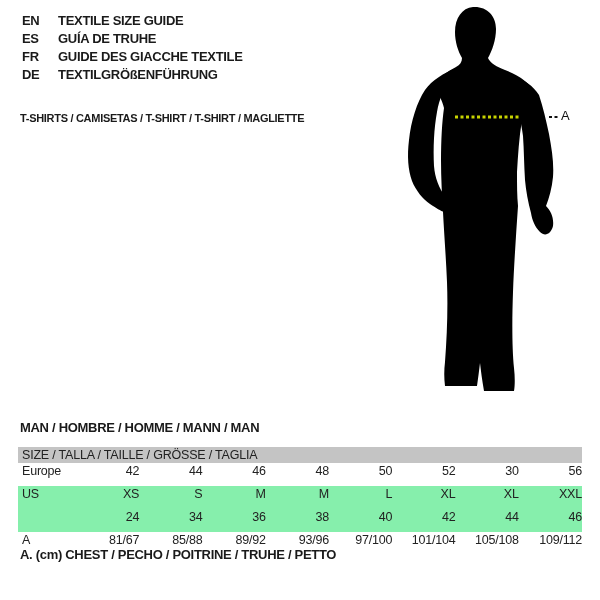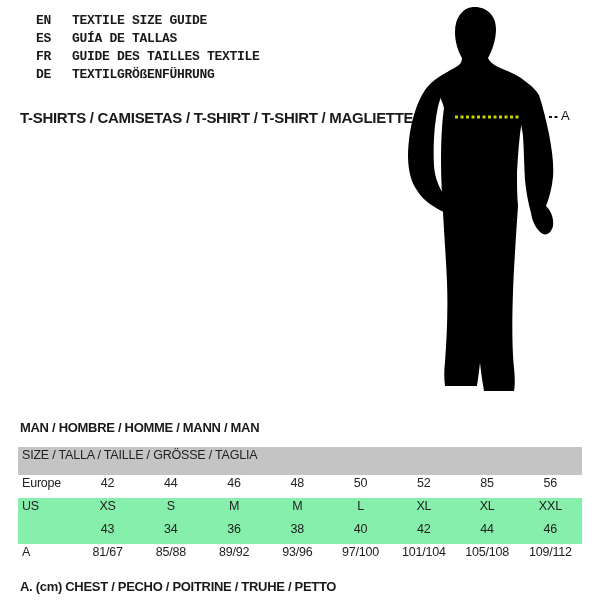--- a/index.html
+++ b/index.html
@@ -1,62 +1,62 @@
 <!DOCTYPE html>
 <html><head>
 <meta charset="utf-8">
 <style>
   html,body{margin:0;padding:0;background:#fff;}
   .canvas{
     position:relative;width:600px;height:600px;background:#ffffff;overflow:hidden;
     color:#1a1a1a;font-family:"Liberation Sans",sans-serif;
   }
   
-  .lang{position:absolute;top:12px;left:36px;font-size:13px;font-weight:700;
-        letter-spacing:-0.3px;line-height:18px;font-family:Liberation Mono, monospace;}
+  .lang{position:absolute;top:12px;left:22px;font-size:13px;font-weight:700;
+        letter-spacing:-0.3px;line-height:18px;}
   .lang-row{display:flex;}
   .lang-code{width:36px;}
   
-  .cats{position:absolute;top:109px;left:20px;font-size:15px;font-weight:700;
+  .cats{position:absolute;top:109px;left:20px;font-size:11px;font-weight:700;
         letter-spacing:-0.3px;line-height:18px;}
   
   .fig{position:absolute;left:400px;top:0;width:200px;height:400px;}
   .fig-a{position:absolute;left:561px;top:108px;font-size:13px;font-weight:400;color:#111;}
   
   .man-title{position:absolute;top:420px;left:20px;font-size:13px;font-weight:700;
              letter-spacing:-0.3px;}
   
   .size-table{position:absolute;top:447px;left:18px;width:564px;font-size:12.5px;
               letter-spacing:-0.2px;color:#222;}
-  .t-header{background:#c4c4c4;height:28px;line-height:16px;padding-left:4px;}
+  .t-header{background:#c4c4c4;height:16px;line-height:16px;padding-left:4px;}
   .t-row{display:grid;grid-template-columns:58px repeat(8,1fr);height:23px;line-height:17px;}
   .t-row .lbl{padding-left:4px;text-align:left;}
-  .t-row .val{text-align:center;}
+  .t-row .val{text-align:right;}
   .row-us{background:#86efac;}
   
   .footnote{position:absolute;top:547px;left:20px;font-size:13px;font-weight:700;
-            letter-spacing:-0.3px;margin-top:32px;}
+            letter-spacing:-0.3px;}
 </style>
 </head>
 <body>
 
 <div class="canvas">
 
   <div class="lang">
     <div class="lang-row">
       <span class="lang-code">EN</span>
       <span class="lang-label">TEXTILE SIZE GUIDE</span>
     </div>
     <div class="lang-row">
       <span class="lang-code">ES</span>
-      <span class="lang-label">GUÍA DE TALLAS</span>
+      <span class="lang-label">GUÍA DE TRUHE</span>
     </div>
     <div class="lang-row">
       <span class="lang-code">FR</span>
-      <span class="lang-label">GUIDE DES TAILLES TEXTILE</span>
+      <span class="lang-label">GUIDE DES GIACCHE TEXTILE</span>
     </div>
     <div class="lang-row">
       <span class="lang-code">DE</span>
       <span class="lang-label">TEXTILGRÖßENFÜHRUNG</span>
     </div>
   </div>
 
   <div class="cats">
     <div>T-SHIRTS / CAMISETAS / T-SHIRT / T-SHIRT / MAGLIETTE</div>
   </div>
@@ -103,39 +103,39 @@
     <div class="t-header">SIZE / TALLA / TAILLE / GRÖSSE / TAGLIA</div>
 
     <div class="t-row">
       <span class="lbl">Europe</span>
       <span class="val">42</span>
       <span class="val">44</span>
       <span class="val">46</span>
       <span class="val">48</span>
       <span class="val">50</span>
       <span class="val">52</span>
-      <span class="val">85</span>
+      <span class="val">30</span>
       <span class="val">56</span>
     </div>
 
     <div class="t-row row-us">
       <span class="lbl">US</span>
       <span class="val">XS</span>
       <span class="val">S</span>
       <span class="val">M</span>
       <span class="val">M</span>
       <span class="val">L</span>
       <span class="val">XL</span>
       <span class="val">XL</span>
       <span class="val">XXL</span>
     </div>
 
     <div class="t-row row-us">
       <span class="lbl"></span>
-      <span class="val">43</span>
+      <span class="val">24</span>
       <span class="val">34</span>
       <span class="val">36</span>
       <span class="val">38</span>
       <span class="val">40</span>
       <span class="val">42</span>
       <span class="val">44</span>
       <span class="val">46</span>
     </div>
 
     <div class="t-row">

